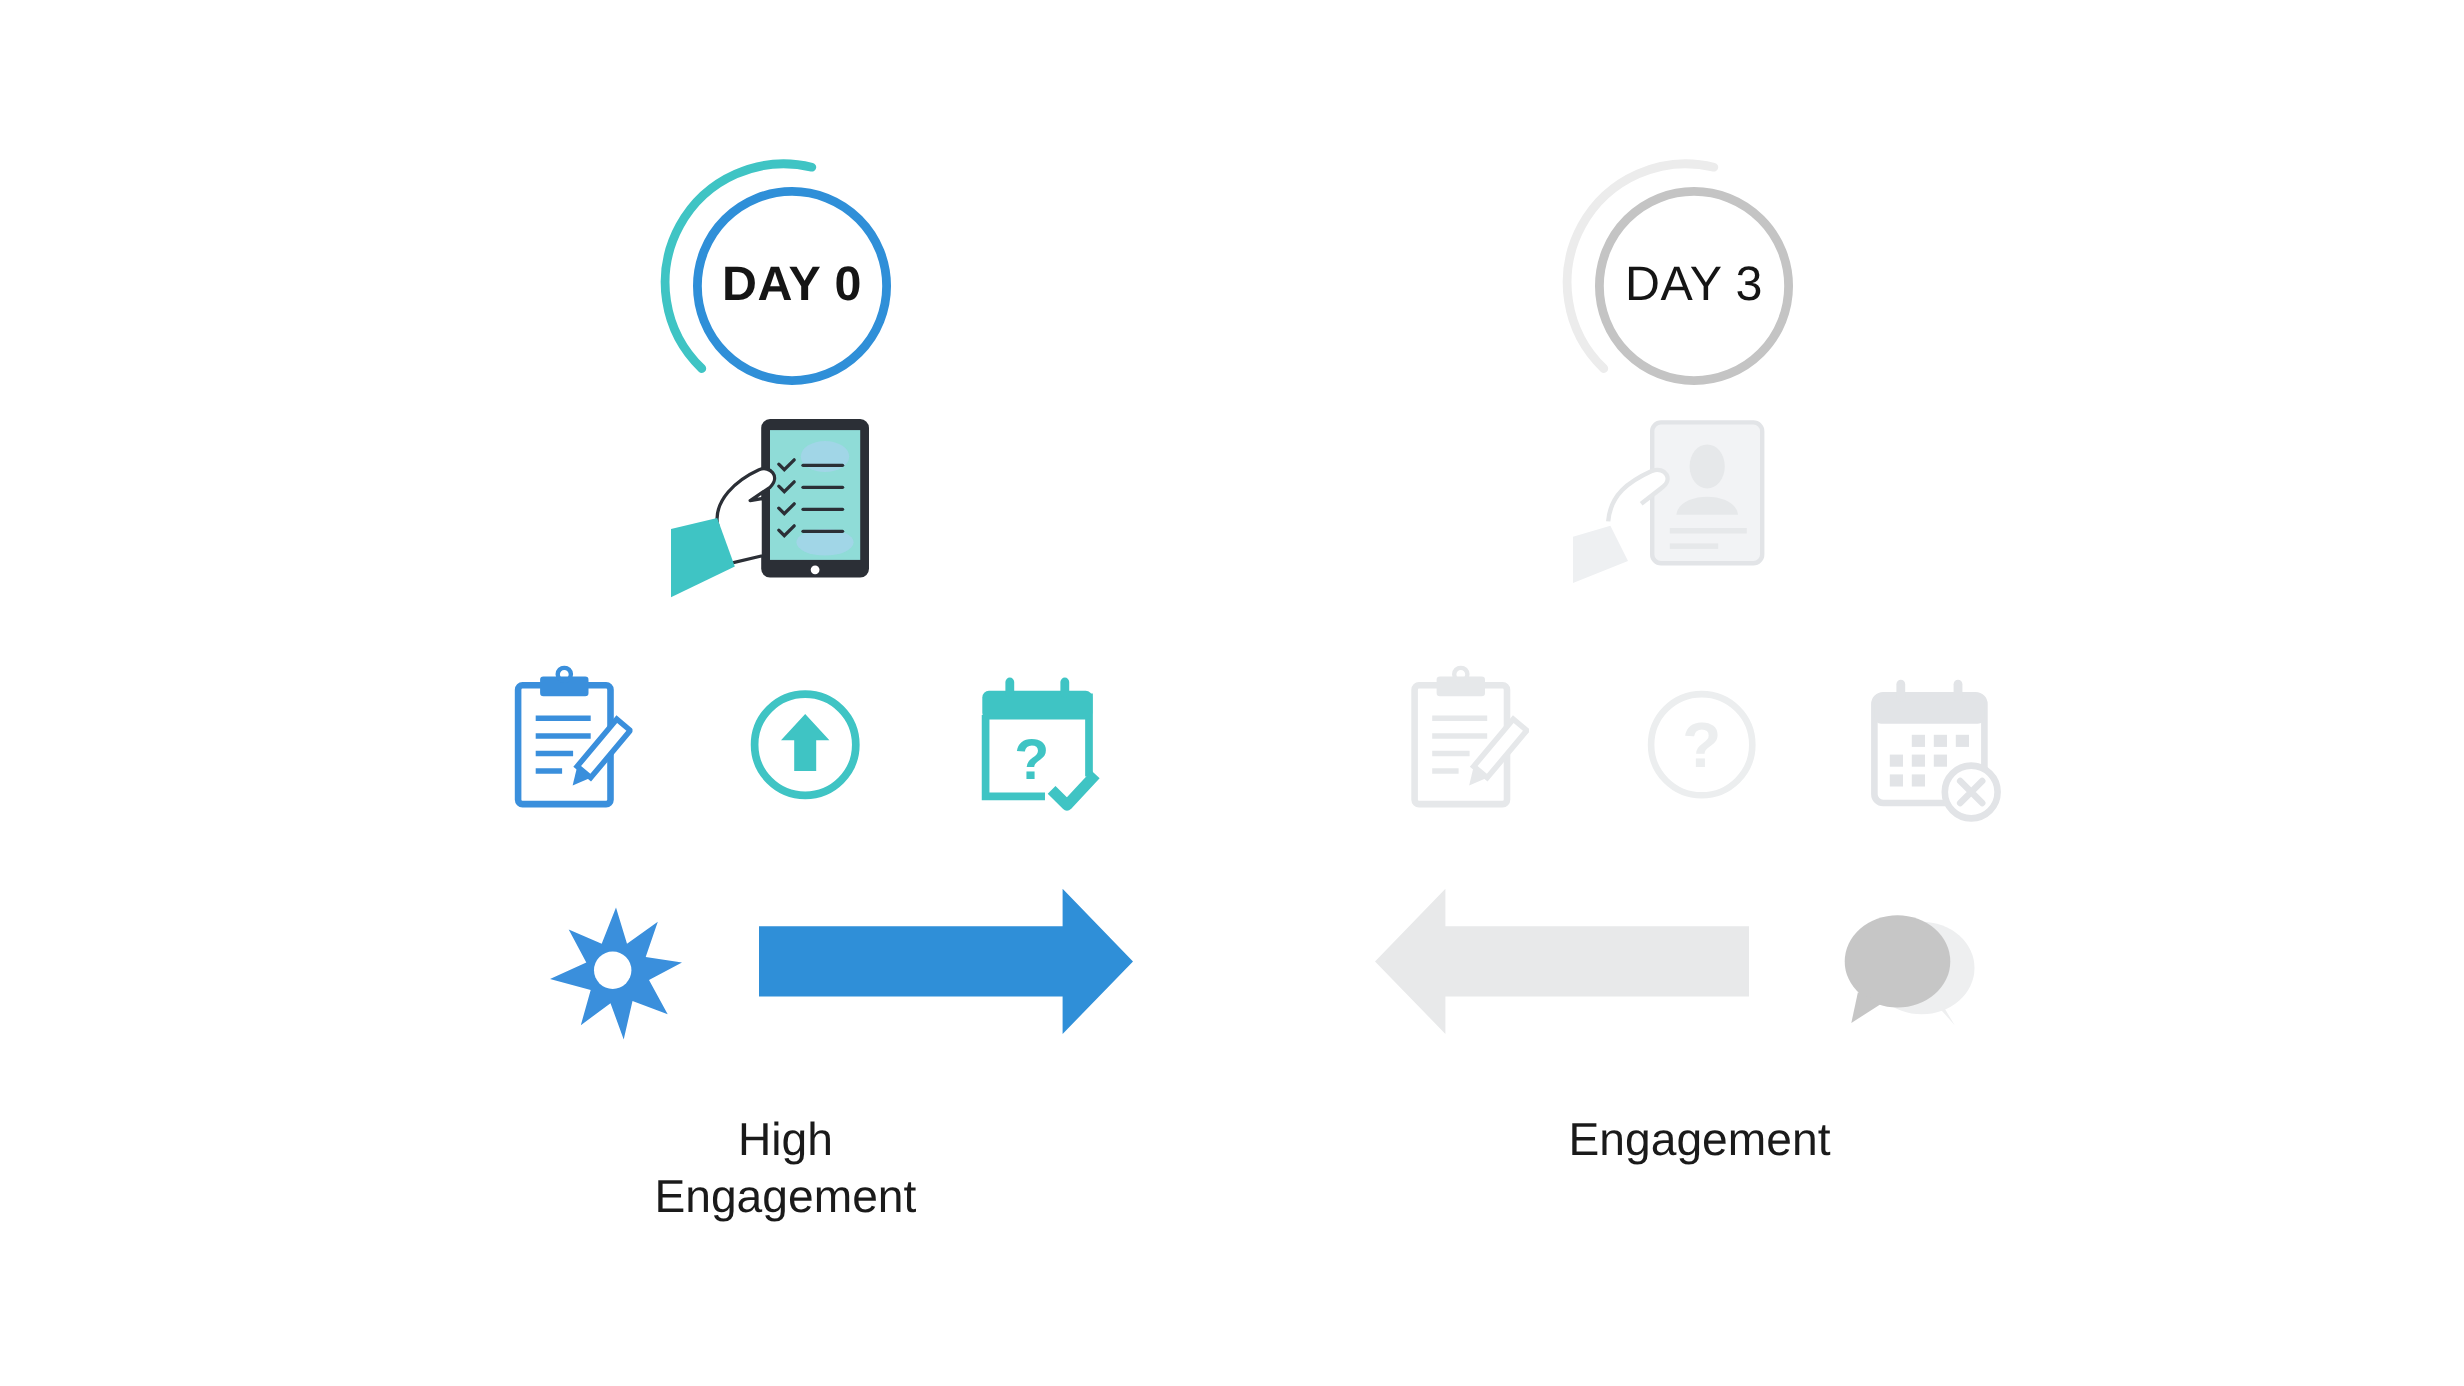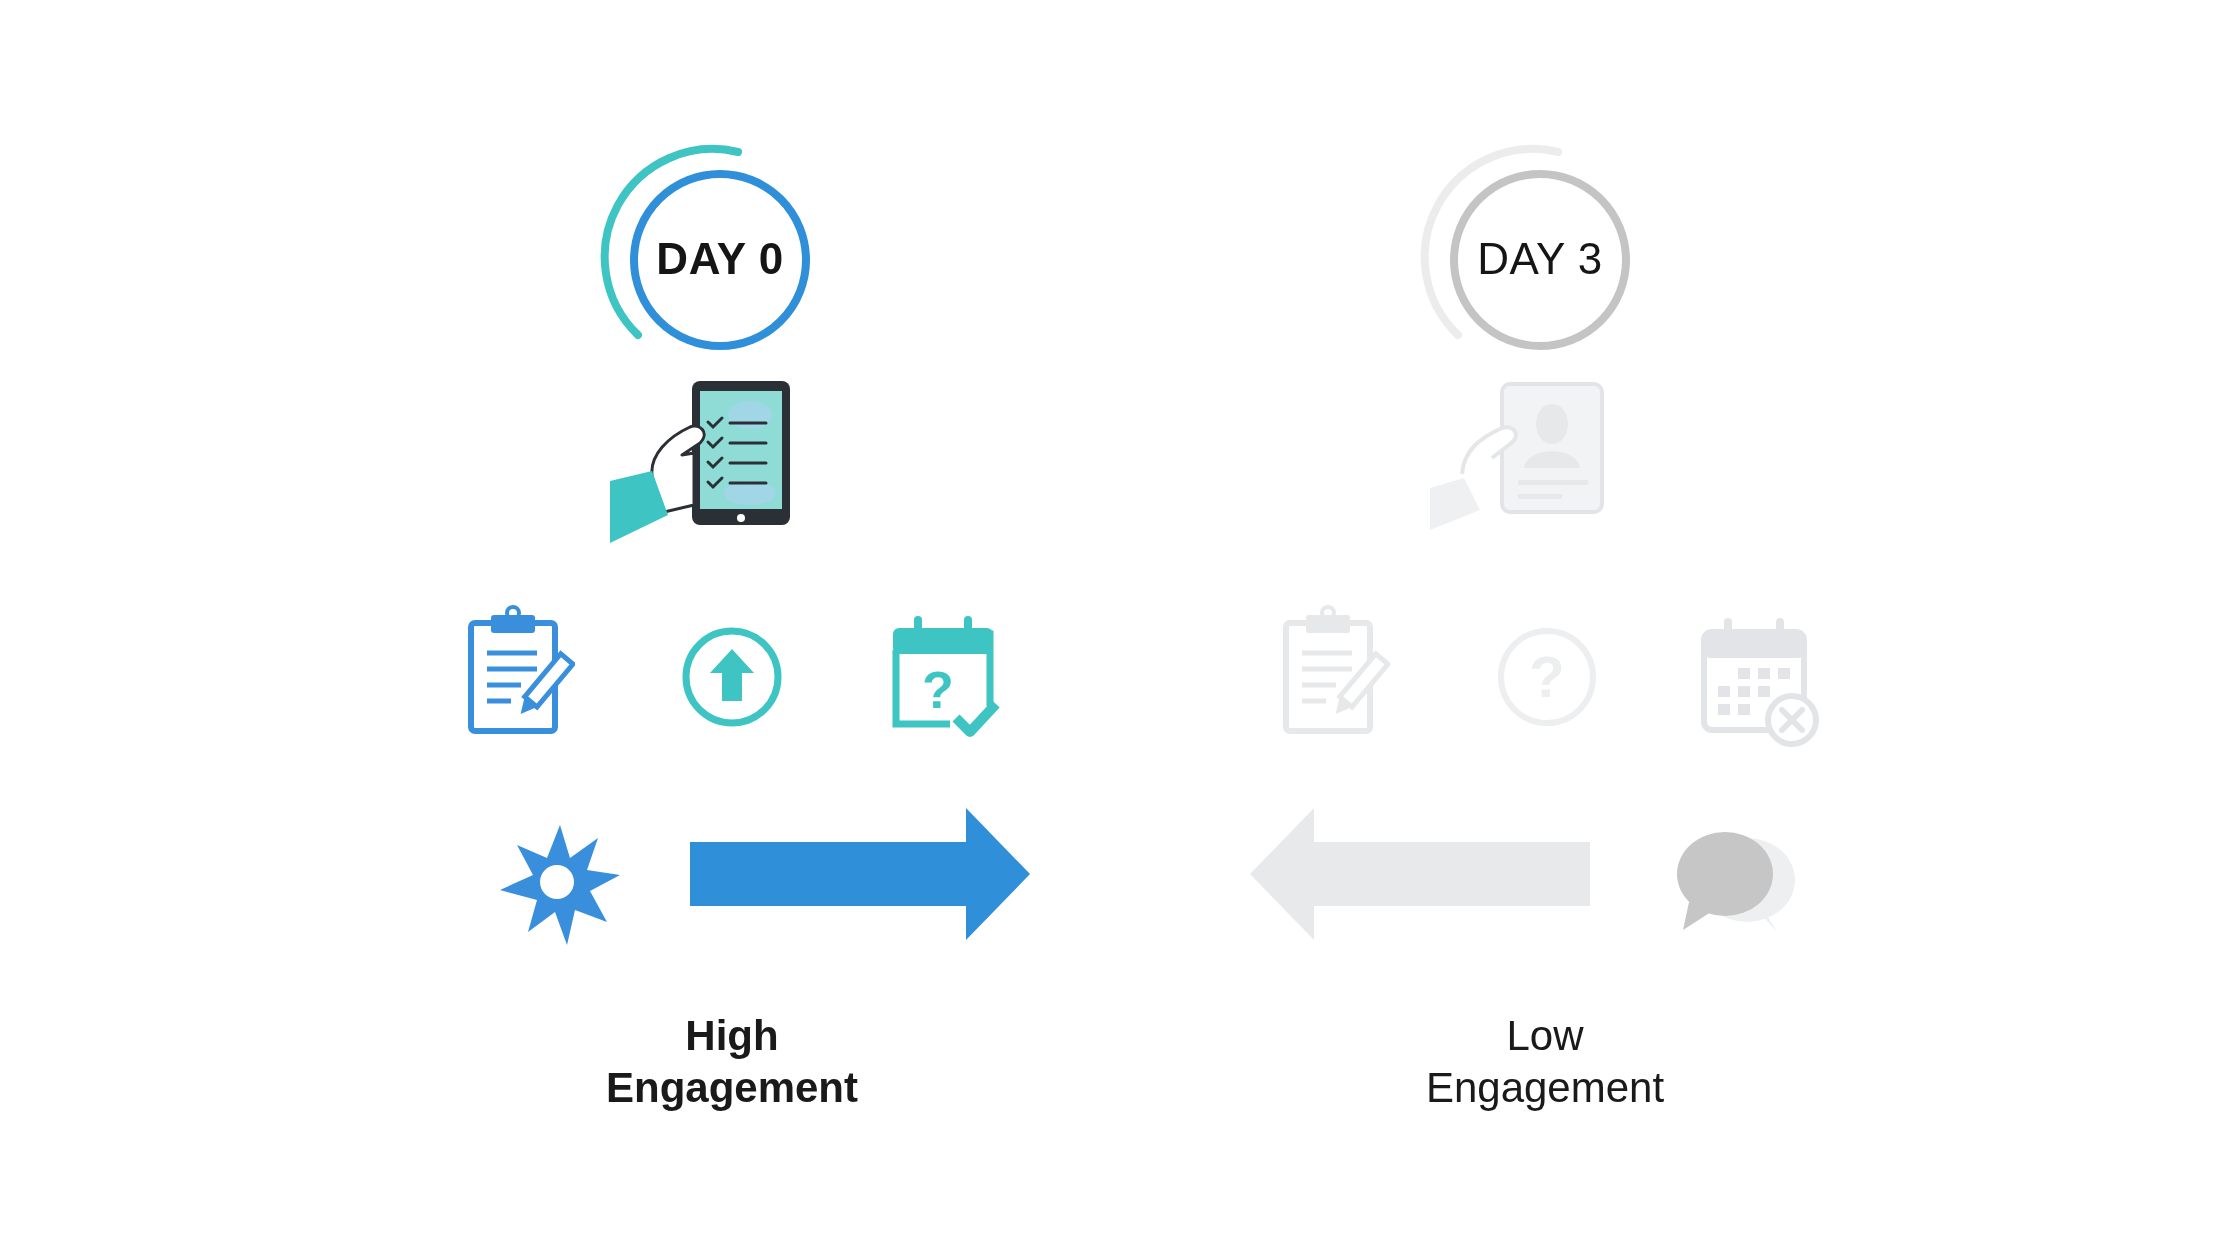--- a/index.html
+++ b/index.html
@@ -87,21 +87,21 @@
       <circle cx="62" cy="62" r="17" fill="#ffffff"></circle>
     </svg>
   </div>
 
   <div class="abs" style="left:690px;top:808px;width:340px;height:132px;">
     <svg width="340" height="132" viewBox="0 0 340 132">
       <polygon points="0,34 276,34 276,0 340,66 276,132 276,98 0,98" fill="#2f8fd8"></polygon>
     </svg>
   </div>
 
-  <div class="eng-label" style="left:532px;top:1010px;font-weight:bold;">
+  <div class="eng-label" style="left:514px;top:1010px;">
     <div>High</div>
     <div>Engagement</div>
   </div>
 </div>
 
 <div>
 
   <div class="abs" style="left:1420px;top:140px;width:240px;height:240px;">
     <svg width="240" height="240" viewBox="0 0 240 240">
       <path d="M 138 12 A 108 108 0 0 0 38 195" fill="none" stroke="#ececec" stroke-width="8" stroke-linecap="round"></path>
@@ -177,16 +177,15 @@
   <div class="abs" style="left:1665px;top:830px;width:150px;height:110px;">
     <svg width="150" height="110" viewBox="0 0 150 110">
       <ellipse cx="82" cy="50" rx="48" ry="42" fill="#eeeff0"></ellipse>
       <path d="M96 84 L112 102 L100 82 Z" fill="#eeeff0"></path>
       <ellipse cx="60" cy="44" rx="48" ry="42" fill="#c6c6c6"></ellipse>
       <path d="M24 72 L18 100 L46 82 Z" fill="#c6c6c6"></path>
     </svg>
   </div>
 
   <div class="eng-label" style="left:1345px;top:1010px;">
-    <div>Low</div>
     <div>Engagement</div>
   </div>
 </div>
 
 </body></html>

